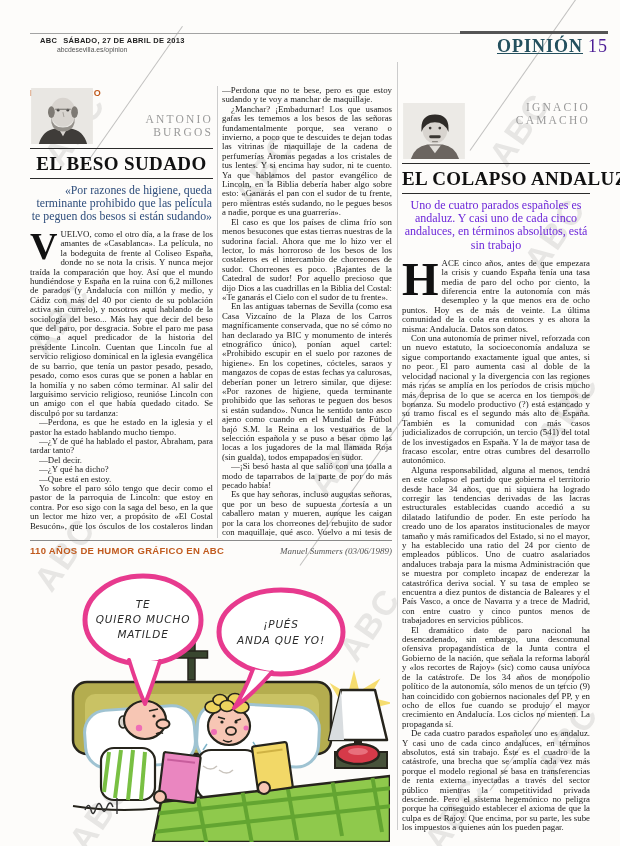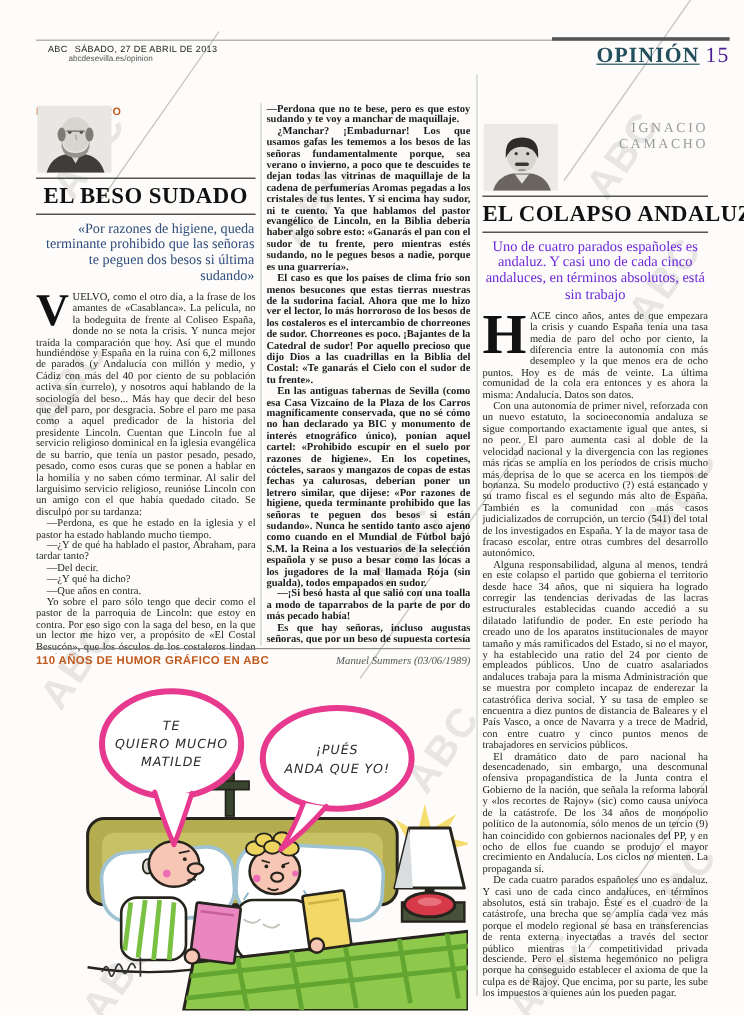--- a/index.html
+++ b/index.html
@@ -13,21 +13,21 @@
     position:absolute;transform:rotate(-55deg);
     font:700 34px "Liberation Sans","DejaVu Sans",sans-serif;
     letter-spacing:2px;color:rgba(110,110,110,.15);pointer-events:none;
   }
   .scanline{position:absolute;height:1px;background:rgba(120,120,120,.45);
     transform:rotate(-55deg);transform-origin:left center;pointer-events:none;}
   
   .top-rule-thin{position:absolute;left:30px;top:33px;width:430px;height:1px;background:#a3a3a3;}
   .top-rule-thick{position:absolute;left:460px;top:31px;width:148px;height:3px;background:#555;}
   .masthead{position:absolute;left:40px;top:36px;font-family:"Liberation Sans","DejaVu Sans",sans-serif;}
-  .masthead .row1{font-size:7.5px;font-weight:400;letter-spacing:.3px;color:#222;}
+  .masthead .row1{font-size:7.5px;font-weight:700;letter-spacing:.3px;color:#222;}
   .masthead .brand{margin-right:6px;}
   .masthead .row2{font-size:6.8px;color:#555;margin:1px 0 0 17px;}
   .section-head{position:absolute;left:430px;top:36px;width:178px;text-align:right;
     font:700 18px "Liberation Serif",serif;letter-spacing:1px;}
   .section-head .sec{color:#24505e;text-decoration:underline;}
   .section-head .num{color:#4c1d95;font-weight:400;margin-left:5px;}
   
   .col{position:absolute;top:86px;}
   #col-left{left:30px;width:183px;}
   #col-mid{left:222px;width:170px;}
@@ -45,21 +45,21 @@
   .rule-dark{height:1px;background:#2b2b2b;}
   .headline{font:700 19px "Liberation Serif",serif;color:#111;text-align:center;
     letter-spacing:.4px;padding:4px 0 3px;white-space:nowrap;}
   .quote{font:400 11.8px/13px "Liberation Serif",serif;color:#2e4d7b;
     text-align:right;padding:5px 1px 7px;}
   .deck{font:400 12px/13.2px "Liberation Serif",serif;color:#6d28d9;
     text-align:center;padding:5px 1px 7px;}
   
   .body{font:8.8px/9.4px "Liberation Serif",serif;text-align:justify;overflow:hidden;}
   #body-left{height:302px;}
-  #body-mid{height:450px;font-weight:bold;}
+  #body-mid{height:450px;}
   #body-right{height:582px;}
   .para{margin:0;text-indent:9px;}
   .para.flush{text-indent:0;}
   .dropcap{float:left;font-weight:700;color:#111;padding:1px 3px 0 0;}
   .dc1{font-size:38px;line-height:30px;}
   .dc2{font-size:47px;line-height:38px;}
   
   .humor-rule{position:absolute;left:30px;top:540px;width:362px;height:1px;background:#8a8a8a;}
   .humor-row{position:absolute;left:30px;top:545px;width:362px;display:flex;
     justify-content:space-between;align-items:baseline;}
@@ -112,32 +112,36 @@
       <ellipse cx="33" cy="25" rx="13" ry="15" fill="#d8d4cf"></ellipse>
       <ellipse cx="21" cy="25" rx="3.5" ry="6" fill="#7e7a74"></ellipse>
       <ellipse cx="45" cy="25" rx="3.5" ry="6" fill="#7e7a74"></ellipse>
       <path d="M21,30 q1,11 12,11 q11,0 12,-11 l0,6 q-2,9 -12,9 q-10,0 -12,-9 Z" fill="#94908a"></path>
       <circle cx="28" cy="23" r="1.4" fill="#4a4846"></circle>
         <circle cx="38" cy="23" r="1.4" fill="#4a4846"></circle>
       <path d="M25,22 h6 m4,0 h6 M31,22 h4" stroke="#6a6762" stroke-width="1" fill="none"></path>
       <path d="M33,25 l1,5" stroke="#a5a19a" stroke-width="1" fill="none"></path>
     </svg>
     <div class="kicker">EL RECUADRO</div>
+    <div class="author">
+      <div>ANTONIO</div>
+      <div>BURGOS</div>
+    </div>
   </div>
   <div class="rule-dark"></div>
   <div class="headline">EL BESO SUDADO</div>
   <div class="rule-dark"></div>
-  <div class="quote">«Por razones de higiene, queda terminante prohibido que las señoras te peguen dos besos si última sudando»</div>
+  <div class="quote">«Por razones de higiene, queda terminante prohibido que las película te peguen dos besos si están sudando»</div>
   <div class="body" id="body-left">
     <p class="para flush"><span class="dropcap dc1">V</span><span>UELVO, como el otro día, a la frase de los amantes de «Casablanca». La película, no la bodeguita de frente al Coliseo España, donde no se nota la crisis. Y nunca mejor traída la comparación que hoy. Así que el mundo hundiéndose y España en la ruina con 6,2 millones de parados (y Andalucía con millón y medio, y Cádiz con más del 40 por ciento de su población activa sin currelo), y nosotros aquí hablando de la sociología del beso... Más hay que decir del beso que del paro, por desgracia. Sobre el paro me pasa como a aquel predicador de la historia del presidente Lincoln. Cuentan que Lincoln fue al servicio religioso dominical en la iglesia evangélica de su barrio, que tenía un pastor pesado, pesado, pesado, como esos curas que se ponen a hablar en la homilía y no saben cómo terminar. Al salir del larguísimo servicio religioso, reunióse Lincoln con un amigo con el que había quedado citado. Se disculpó por su tardanza:</span></p>
     <p class="para">—Perdona, es que he estado en la iglesia y el pastor ha estado hablando mucho tiempo.</p>
     <p class="para">—¿Y de qué ha hablado el pastor, Abraham, para tardar tanto?</p>
     <p class="para">—Del decir.</p>
     <p class="para">—¿Y qué ha dicho?</p>
-    <p class="para">—Que años en contra.</p>
+    <p class="para">—Que está en estoy.</p>
     <p class="para">Yo sobre el paro sólo tengo que decir como el pastor de la parroquia de Lincoln: que estoy en contra. Por eso sigo con la saga del beso, en la que un lector me hizo ver, a propósito de «El Costal Besucón», que los ósculos de los costaleros lindan con los de esas señoras que te dicen en el verano, puf, qué asco.</p>
   </div>
 </div>
 
 <div class="col" id="col-mid">
   <div class="body" id="body-mid">
     <p class="para flush">—Perdona que no te bese, pero es que estoy sudando y te voy a manchar de maquillaje.</p>
     <p class="para">¿Manchar? ¡Embadurnar! Los que usamos gafas les tememos a los besos de las señoras fundamentalmente porque, sea verano o invierno, a poco que te descuides te dejan todas las vitrinas de maquillaje de la cadena de perfumerías Aromas pegadas a los cristales de tus lentes. Y si encima hay sudor, ni te cuento. Ya que hablamos del pastor evangélico de Lincoln, en la Biblia debería haber algo sobre esto: «Ganarás el pan con el sudor de tu frente, pero mientras estés sudando, no le pegues besos a nadie, porque es una guarrería».</p>
     <p class="para">El caso es que los países de clima frío son menos besucones que estas tierras nuestras de la sudorina facial. Ahora que me lo hizo ver el lector, lo más horroroso de los besos de los costaleros es el intercambio de chorreones de sudor. Chorreones es poco. ¡Bajantes de la Catedral de sudor! Por aquello precioso que dijo Dios a las cuadrillas en la Biblia del Costal: «Te ganarás el Cielo con el sudor de tu frente».</p>
     <p class="para">En las antiguas tabernas de Sevilla (como esa Casa Vizcaíno de la Plaza de los Carros magníficamente conservada, que no sé cómo no han declarado ya BIC y monumento de interés etnográfico único), ponían aquel cartel: «Prohibido escupir en el suelo por razones de higiene». En los copetines, cócteles, saraos y mangazos de copas de estas fechas ya calurosas, deberían poner un letrero similar, que dijese: «Por razones de higiene, queda terminante prohibido que las señoras te peguen dos besos si están sudando». Nunca he sentido tanto asco ajeno como cuando en el Mundial de Fútbol bajó S.M. la Reina a los vestuarios de la selección española y se puso a besar como las locas a los jugadores de la mal llamada Roja (sin gualda), todos empapados en sudor.</p>

